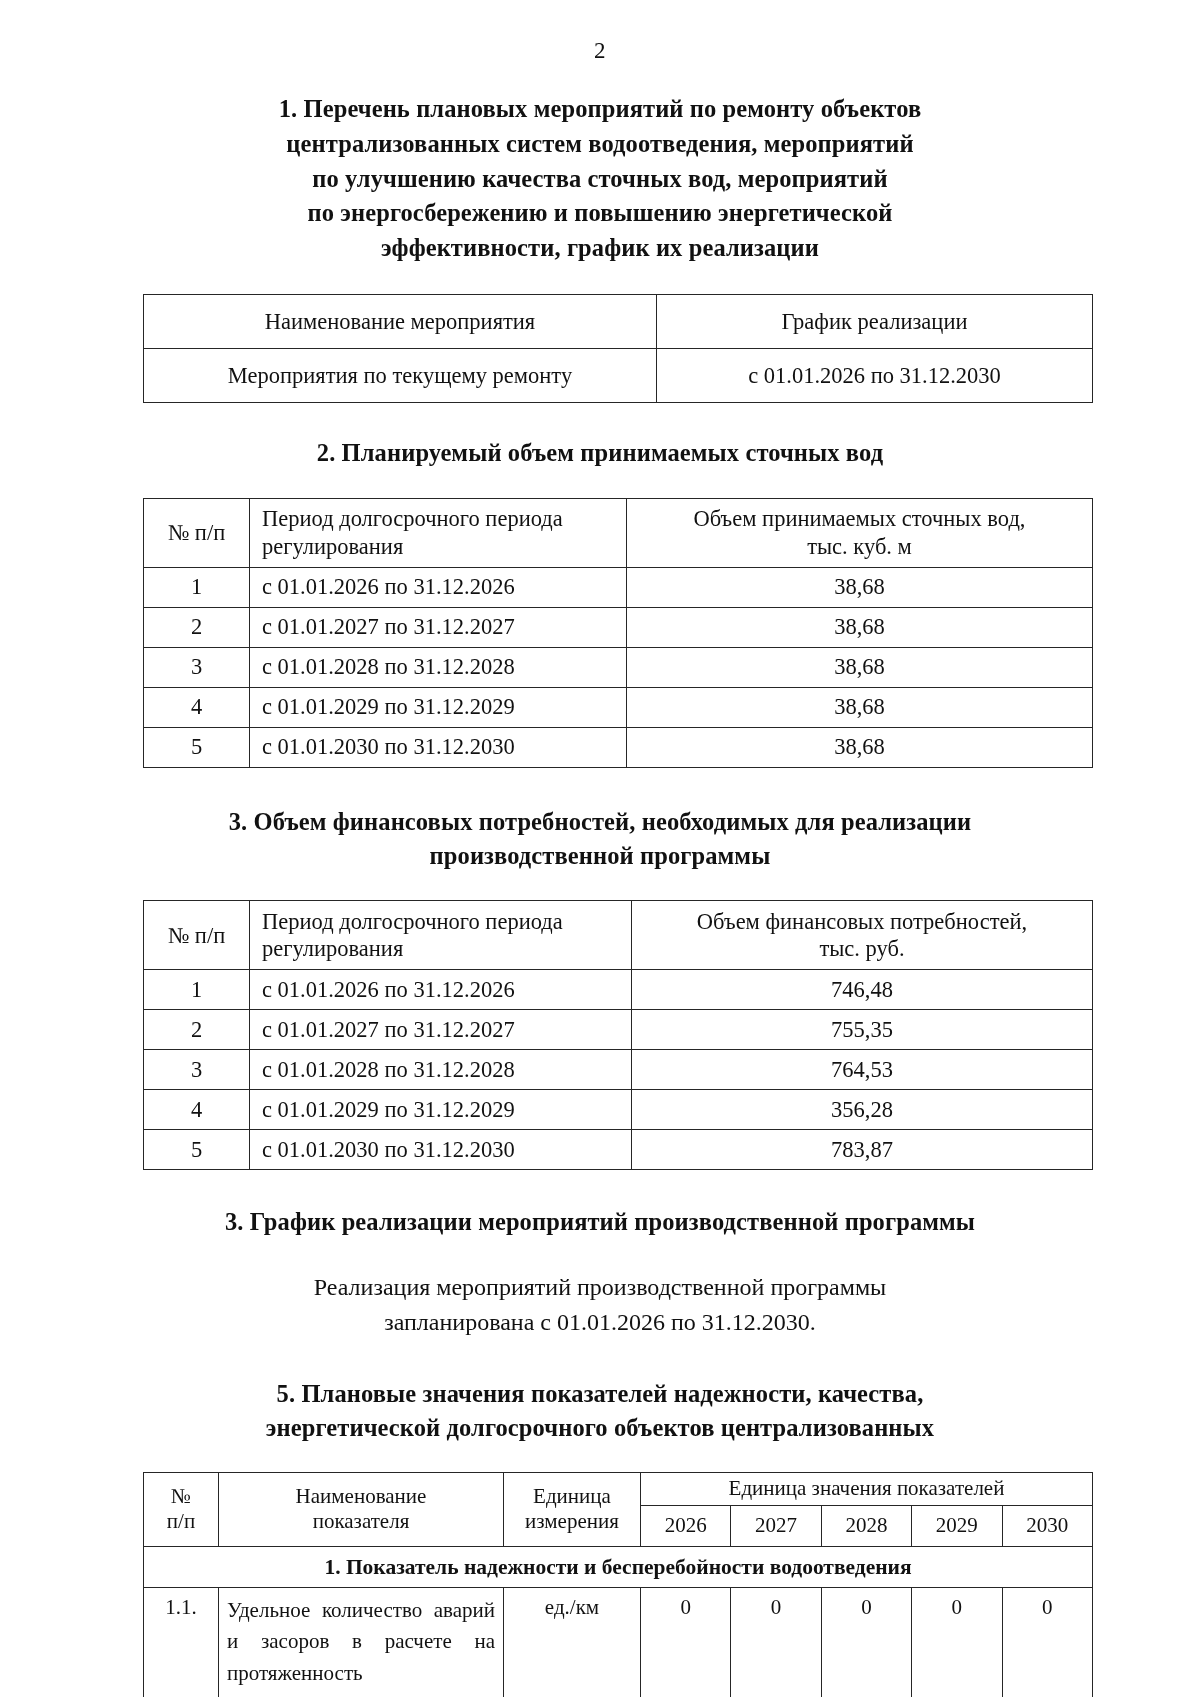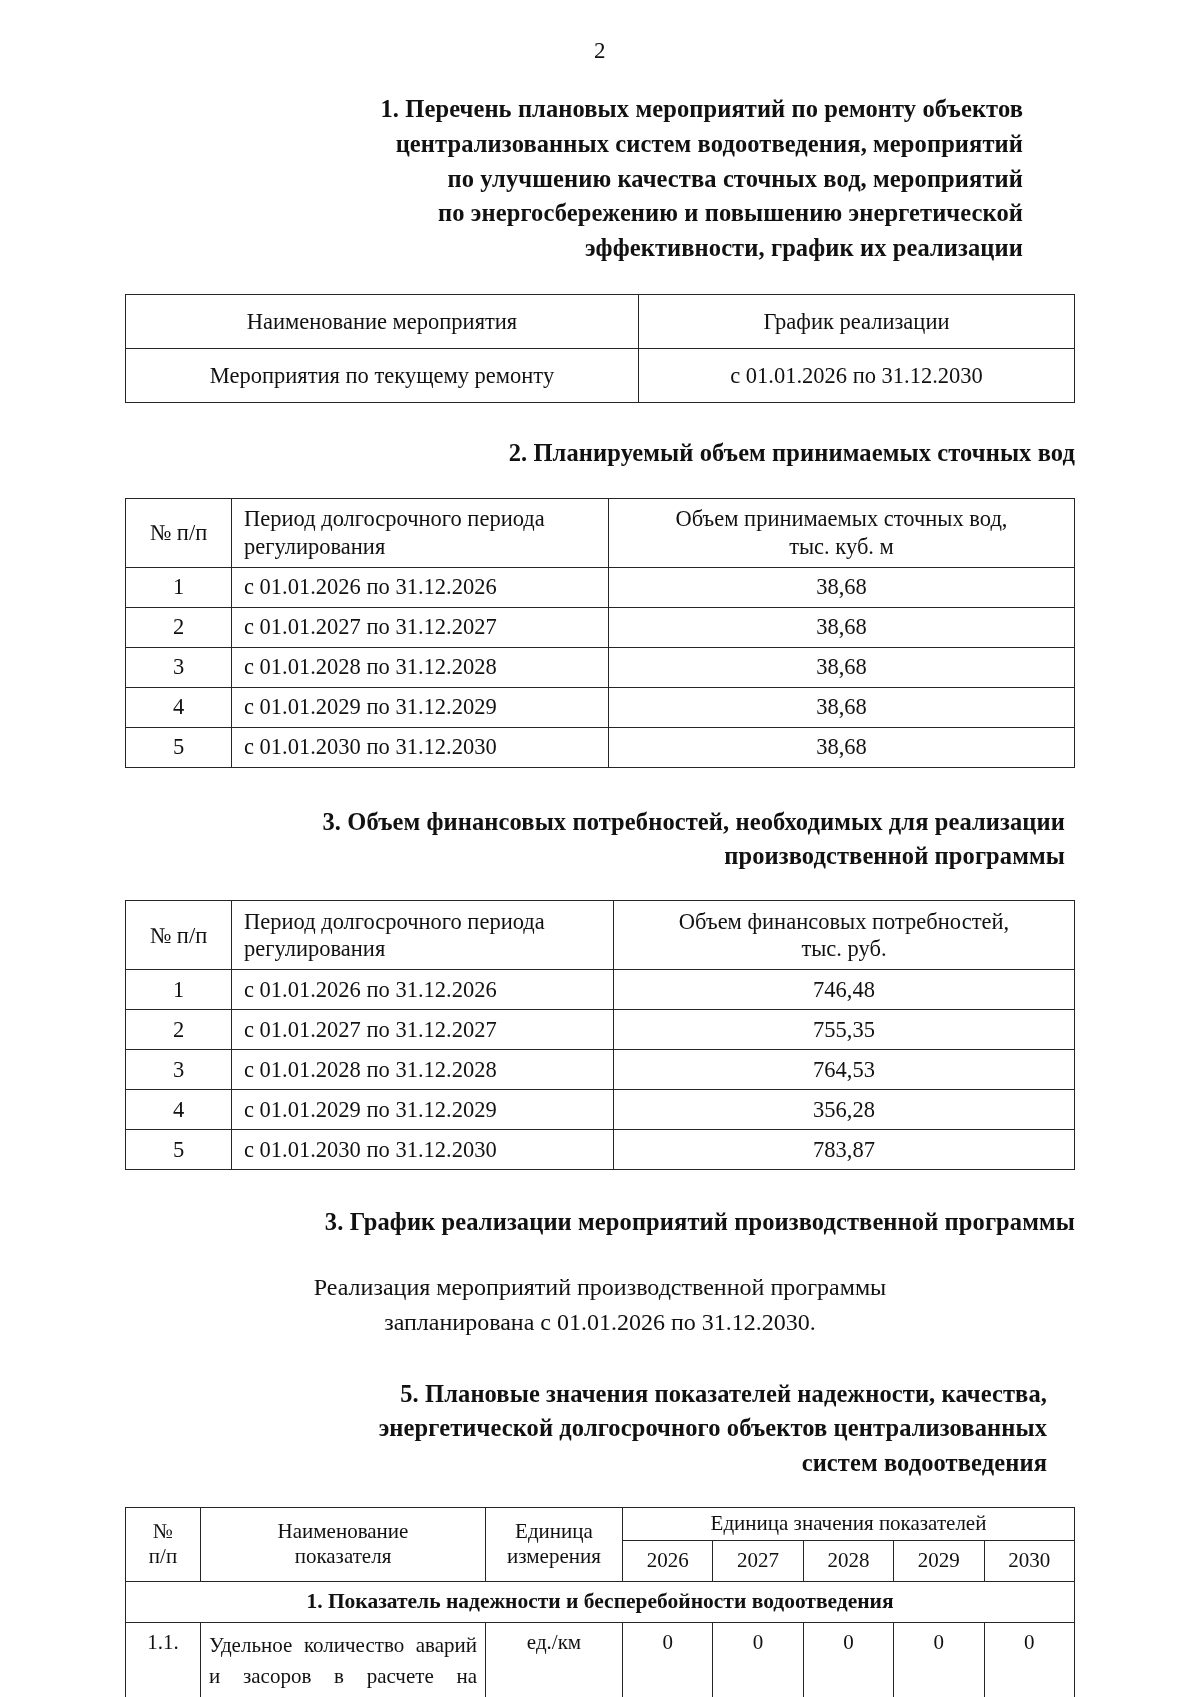--- a/index.html
+++ b/index.html
@@ -22,21 +22,21 @@
     box-sizing: border-box;
     padding: 0 125px;
   }
   .page-number {
     text-align: center;
     font-size: 23px;
     padding-top: 38px;
     letter-spacing: 0.5px;
   }
   .section-heading {
-    text-align: right;
+    text-align: center;
     font-weight: bold;
     font-size: 24.5px;
     line-height: 1.42;
     letter-spacing: 0.1px;
   }
   .h-1 { margin: 28px 52px 0 52px; }
   .h-2 { margin: 33px 0 0 0; }
   .h-3 { margin: 37px 10px 0 10px; }
   .h-4 { margin: 35px 0 0 0; }
   .h-5 { margin: 37px 28px 0 28px; }
@@ -46,20 +46,21 @@
     font-size: 24px;
     line-height: 1.45;
     margin-top: 30px;
   }
 
   table {
     border-collapse: collapse;
     width: 100%;
     font-size: 22.5px;
     table-layout: fixed;
+    margin-left: 18px;
   }
   table td, table th {
     border: 1.4px solid #262626;
     padding: 3px 6px;
     font-weight: normal;
     vertical-align: middle;
     line-height: 1.22;
   }
   .t1 { margin-top: 28px; }
   .t1 td { height: 47px; text-align: center; }
@@ -222,21 +223,20 @@
 
   <div class="section-heading h-4">3. График реализации мероприятий производственной программы</div>
   <div class="body-par">
     <span class="two-line">Реализация мероприятий производственной программы</span>
     <span class="two-line">запланирована с 01.01.2026 по 31.12.2030.</span>
   </div>
 
   <div class="section-heading h-5">
     <span class="two-line">5. Плановые значения показателей надежности, качества,</span>
     <span class="two-line">энергетической долгосрочного объектов централизованных</span>
-    <span class="two-line">систем водоотведения</span>
   </div>
 
   <table class="t4">
     <tbody>
       <tr>
         <td class="c-no" rowspan="2">
           <span class="two-line">№</span>
           <span class="two-line">п/п</span>
         </td>
         <td class="c-nm" rowspan="2">

